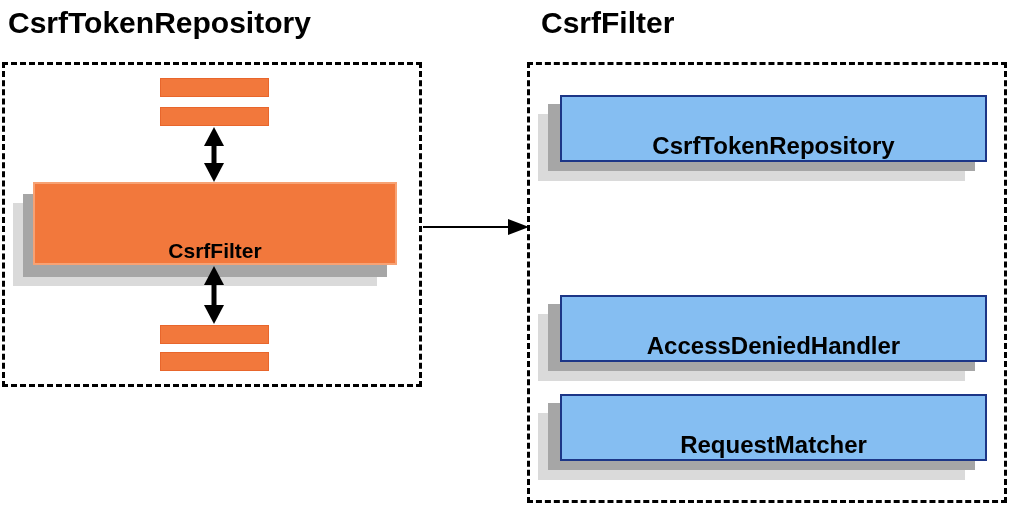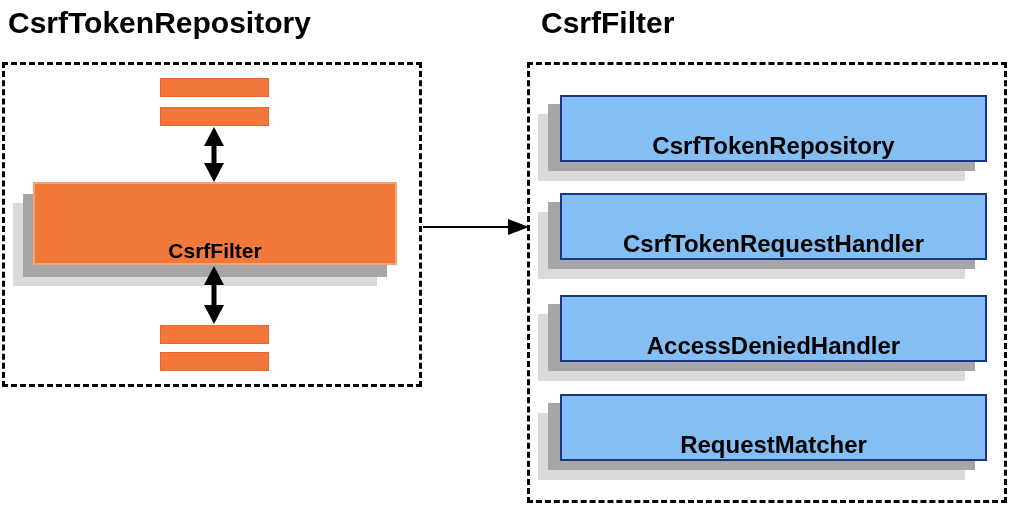--- a/index.html
+++ b/index.html
@@ -102,27 +102,20 @@
   </div>
 
   <div class="shadow-wrap component" style="top:95px">
     <div class="sh sh-light"></div>
     <div class="sh sh-mid"></div>
     <div class="face">
       <span>CsrfTokenRepository</span>
     </div>
   </div>
 
-  <div class="shadow-wrap component" style="top:193px">
-    <div class="sh sh-light"></div>
-    <div class="sh sh-mid"></div>
-    <div class="face">
-      <span>CsrfTokenRequestHandler</span>
-    </div>
-  </div>
 
   <div class="shadow-wrap component" style="top:394px">
     <div class="sh sh-light"></div>
     <div class="sh sh-mid"></div>
     <div class="face">
       <span>RequestMatcher</span>
     </div>
   </div>
 
   <div class="shadow-wrap component" style="top:295px">

